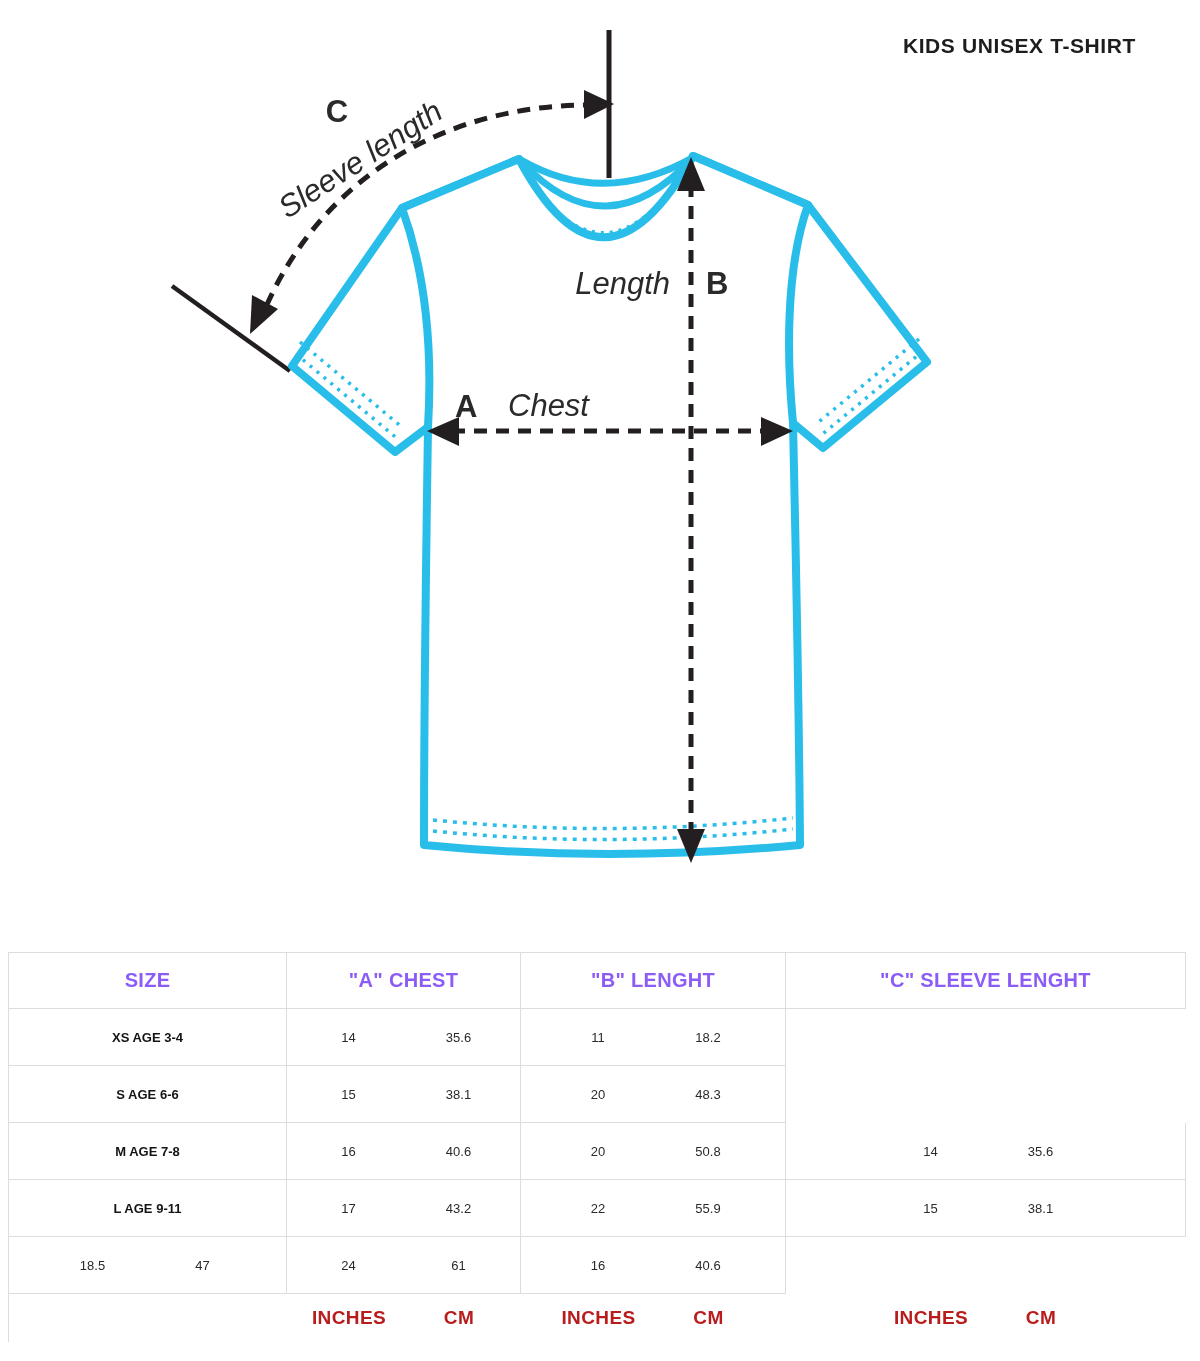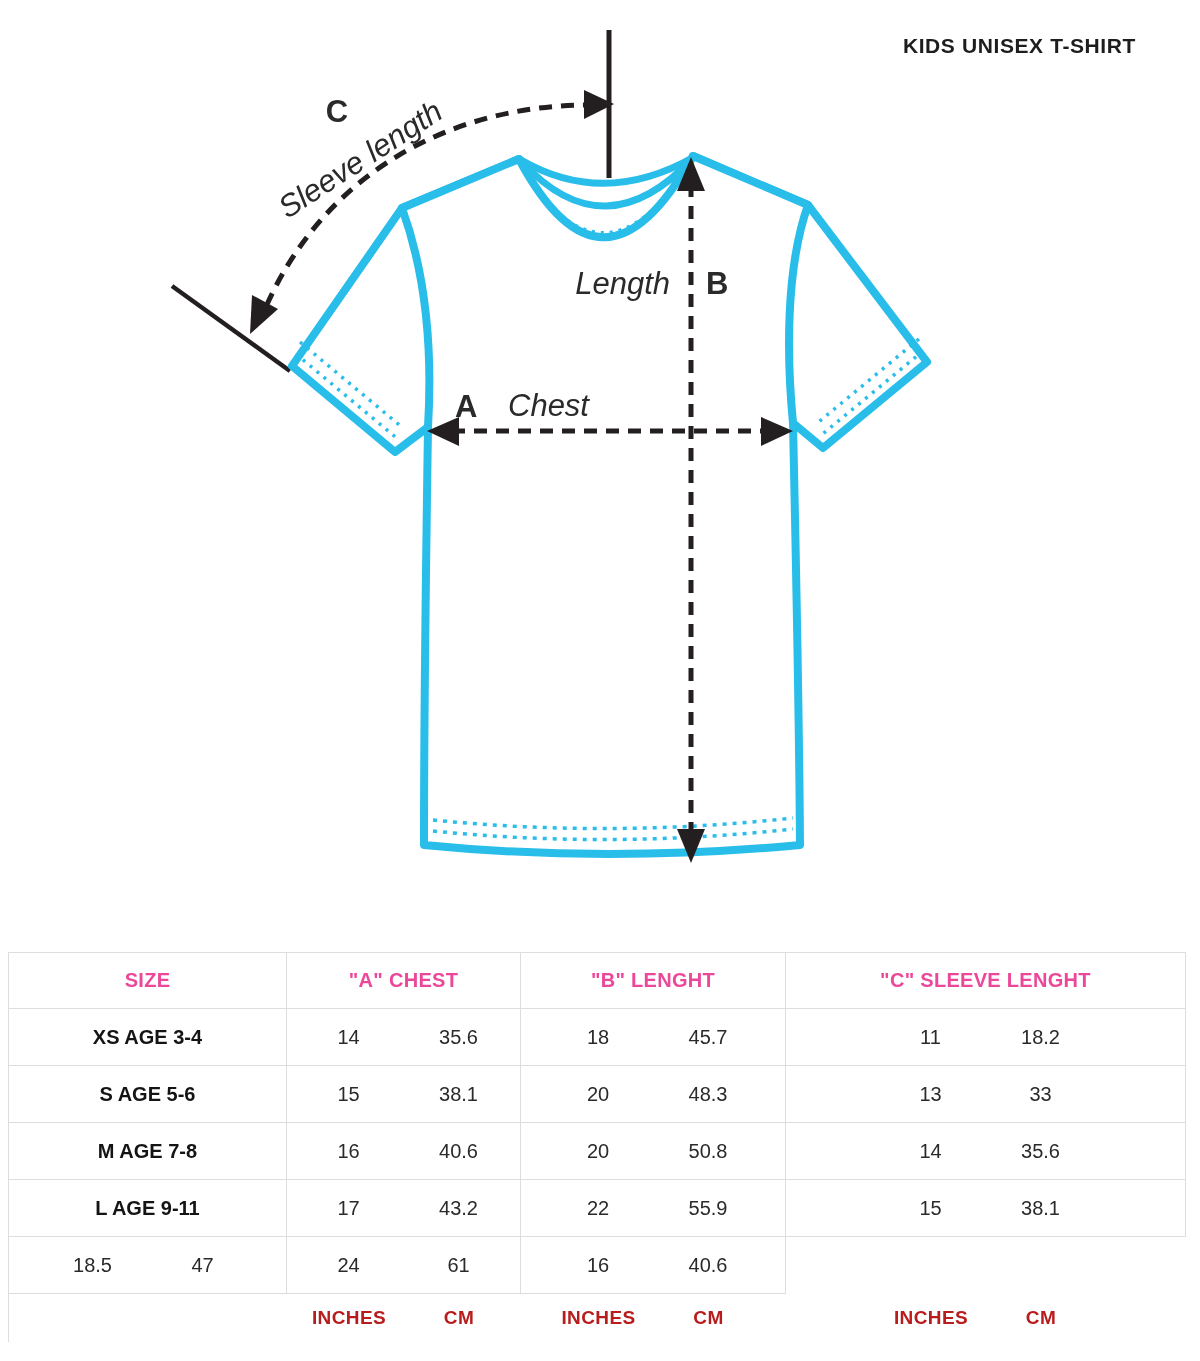--- a/index.html
+++ b/index.html
@@ -4,22 +4,22 @@
 <style>
   html,body{margin:0;padding:0;background:#ffffff;}
   body{width:1200px;height:1361px;position:relative;font-family:"Liberation Sans",sans-serif;color:#1d1d1d;}
   .stage{position:absolute;inset:0;}
   svg text{font-family:"Liberation Sans",sans-serif;}
 
   
   .size-table{position:absolute;left:8px;top:952px;width:1177px;border-top:1px solid #ddd;border-left:1px solid #ddd;}
   .trow{display:grid;grid-template-columns:278px 234px 265px 400px;}
   .cell{border-right:1px solid #ddd;border-bottom:1px solid #ddd;display:flex;align-items:center;justify-content:center;}
-  .trow.head .cell{height:55px;font-weight:700;font-size:20px;letter-spacing:.3px;color:#ec4899;}
-  .trow.data .cell{height:56px;font-size:20px;color:#2a2a2a;}
+  .trow.head .cell{height:55px;font-weight:700;font-size:20px;letter-spacing:.3px;color:#8b5cf6;}
+  .trow.data .cell{height:56px;font-size:13px;color:#2a2a2a;}
   .trow.data .cell.size{font-weight:700;color:#141414;}
   .pair{width:100%;max-width:220px;margin:0 auto;display:grid;grid-template-columns:1fr 1fr;}
   .pair span{text-align:center;}
   .trow.foot{margin-top:0;}
   .trow.foot .cell{border:none;height:48px;font-weight:700;font-size:19px;letter-spacing:.4px;color:#b91c1c;}
 </style>
 </head>
 <body>
 
 <div class="stage">
@@ -88,52 +88,40 @@
     <div class="trow data">
       <div class="cell size">XS AGE 3-4</div>
       <div class="cell">
           <div class="pair">
             <span>14</span>
             <span>35.6</span>
           </div>
         </div>
       <div class="cell">
           <div class="pair">
-            <span>18</span>
-            <span>45.7</span>
-          </div>
-        </div>
-      <div class="cell">
-          <div class="pair">
             <span>11</span>
             <span>18.2</span>
           </div>
         </div>
     </div>
 
     <div class="trow data">
-      <div class="cell size">S AGE 5-6</div>
+      <div class="cell size">S AGE 6-6</div>
       <div class="cell">
           <div class="pair">
             <span>15</span>
             <span>38.1</span>
           </div>
         </div>
       <div class="cell">
           <div class="pair">
             <span>20</span>
             <span>48.3</span>
           </div>
         </div>
-      <div class="cell">
-          <div class="pair">
-            <span>13</span>
-            <span>33</span>
-          </div>
-        </div>
     </div>
 
     <div class="trow data">
       <div class="cell size">M AGE 7-8</div>
       <div class="cell">
           <div class="pair">
             <span>16</span>
             <span>40.6</span>
           </div>
         </div>

